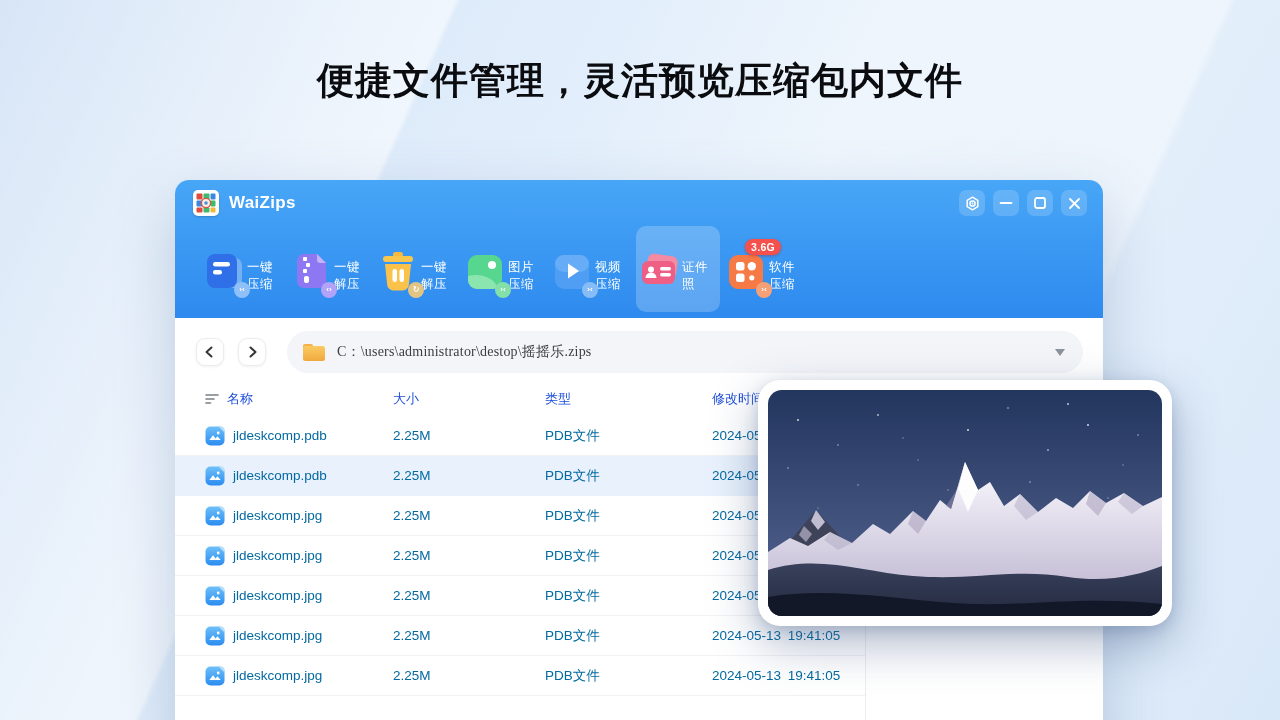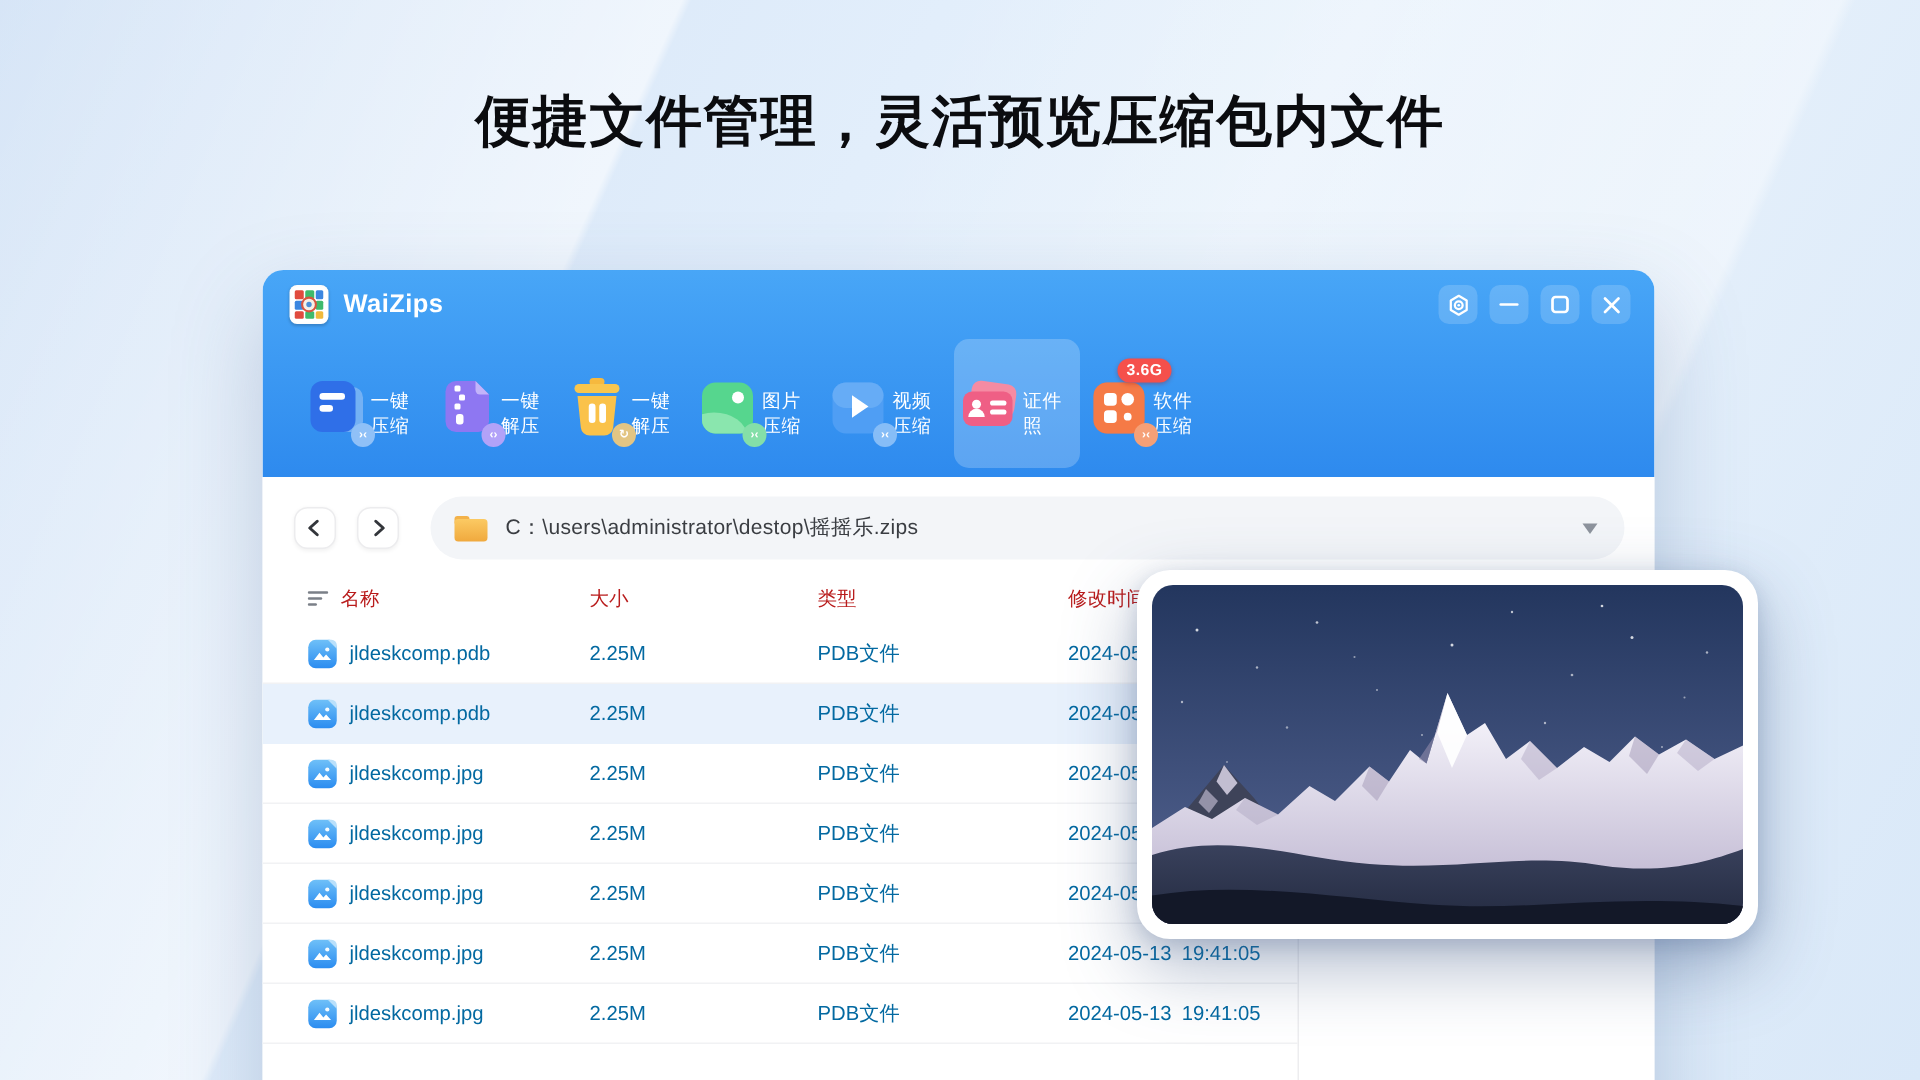--- a/index.html
+++ b/index.html
@@ -41,21 +41,21 @@
   .tb-label { margin-top:7px; color:#fff; font-size:12.5px; letter-spacing:.5px; }
   .mini-badge { position:absolute; right:-3px; bottom:-3px; width:16px; height:16px; border-radius:50%;
     display:flex; align-items:center; justify-content:center; color:#fff; font-size:8px;
     font-weight:700; line-height:1; }
   .size-badge { position:absolute; top:-10px; right:-12px; background:#f5504b; color:#fff;
     font-size:10.5px; font-weight:700; padding:2px 6px; border-radius:9px; letter-spacing:.3px;
     box-shadow:0 1px 3px rgba(160,30,30,.4); }
 
   
   .content { position:relative; height:402px; background:#fff; }
-  .navrow { display:flex; align-items:center; padding:13px 20px 0 21px; }
+  .navrow { display:flex; align-items:center; padding:13px 20px 0 21px;font-family:Liberation Serif, serif; }
   .nav-btn { width:28px; height:28px; border-radius:9px; background:#fff; border:1px solid #ececee;
     box-shadow:0 1px 3px rgba(0,0,0,.06); display:flex; align-items:center; justify-content:center;
     cursor:pointer; }
   .nav-btn + .nav-btn { margin-left:14px; }
   .pathbar { flex:1; margin-left:21px; height:42px; background:#f3f5f8; border-radius:21px;
     display:flex; align-items:center; padding:0 18px 0 16px; }
   .folder-ic { width:22px; height:17px; position:relative; flex:0 0 auto; }
   .folder-ic::before { content:""; position:absolute; left:0; top:0; width:10px; height:5px;
     border-radius:2px 2px 0 0; background:#f3b24a; }
   .folder-ic::after { content:""; position:absolute; left:0; top:2px; width:22px; height:15px;
@@ -64,21 +64,21 @@
   .path-caret { margin-left:auto; width:0; height:0; border-left:5.5px solid transparent;
     border-right:5.5px solid transparent; border-top:7px solid #8d939c; cursor:pointer; }
 
   
   .filearea { position:relative; margin-top:9px; }
   .pane-divider { position:absolute; left:690px; top:0; bottom:-360px; width:1px; background:#ededef; }
   .scroll-thumb { position:absolute; right:7px; top:8px; width:6px; height:74px; border-radius:3px;
     background:#d3d5d9; cursor:pointer; }
 
   .thead { display:grid; grid-template-columns:188px 152px 167px 1fr; padding-left:30px;
-    height:34px; align-items:center; width:690px; color:#b91c1c; font-size:13px; }
+    height:34px; align-items:center; width:690px; color:#1d4ed8; font-size:13px; }
   .th-name { display:flex; align-items:center; gap:8px; }
   .rows { width:690px; }
   .trow { display:grid; grid-template-columns:188px 152px 167px 1fr; padding-left:30px;
     height:40px; align-items:center; border-bottom:1px solid #f1f2f4; font-size:13.5px;
     color:#0369a1; cursor:pointer; }
   .trow.selected { background:#e8f1fc; border-bottom-color:#e8f1fc; }
   .cell.name { display:flex; align-items:center; gap:8px; overflow:hidden; }
   .ficon { width:20px; height:20px; flex:0 0 auto; }
   .cell.mod { white-space:nowrap; word-spacing:3px; }
 

